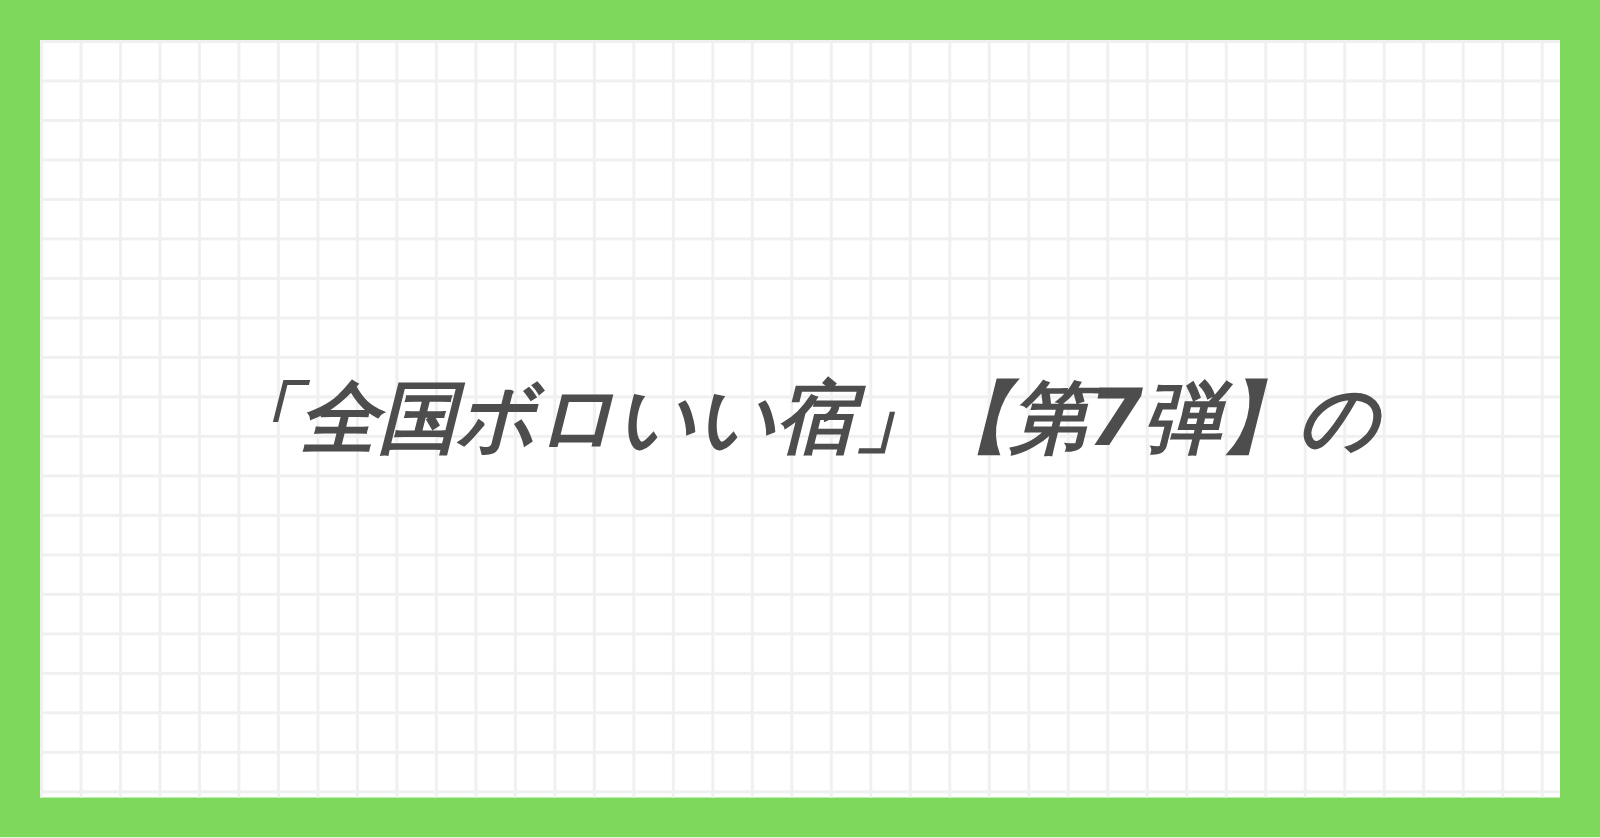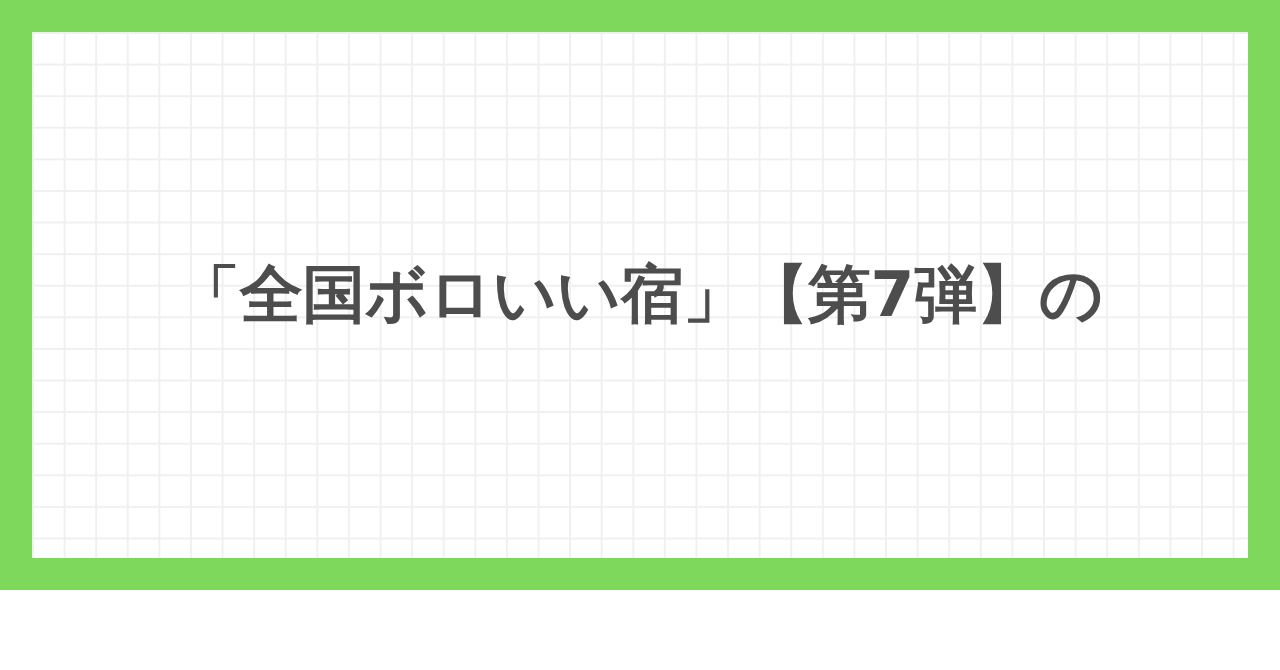--- a/index.html
+++ b/index.html
@@ -5,25 +5,26 @@
 <style>
   html, body {
     margin: 0;
     padding: 0;
     background: #ffffff;
   }
 
   #canvas {
     position: relative;
     width: 1280px;
-    height: 590px;
+    height: 670px;
     overflow: hidden;
     background: #7dd85c;            
     font-family: "DejaVu Sans", "Liberation Sans", sans-serif;
     box-sizing: border-box;
+    font-style: italic;
   }
 
   
   #paper {
     position: absolute;
     left: 32px;
     top: 32px;
     right: 32px;
     bottom: 32px;
     background-color: #ffffff;

